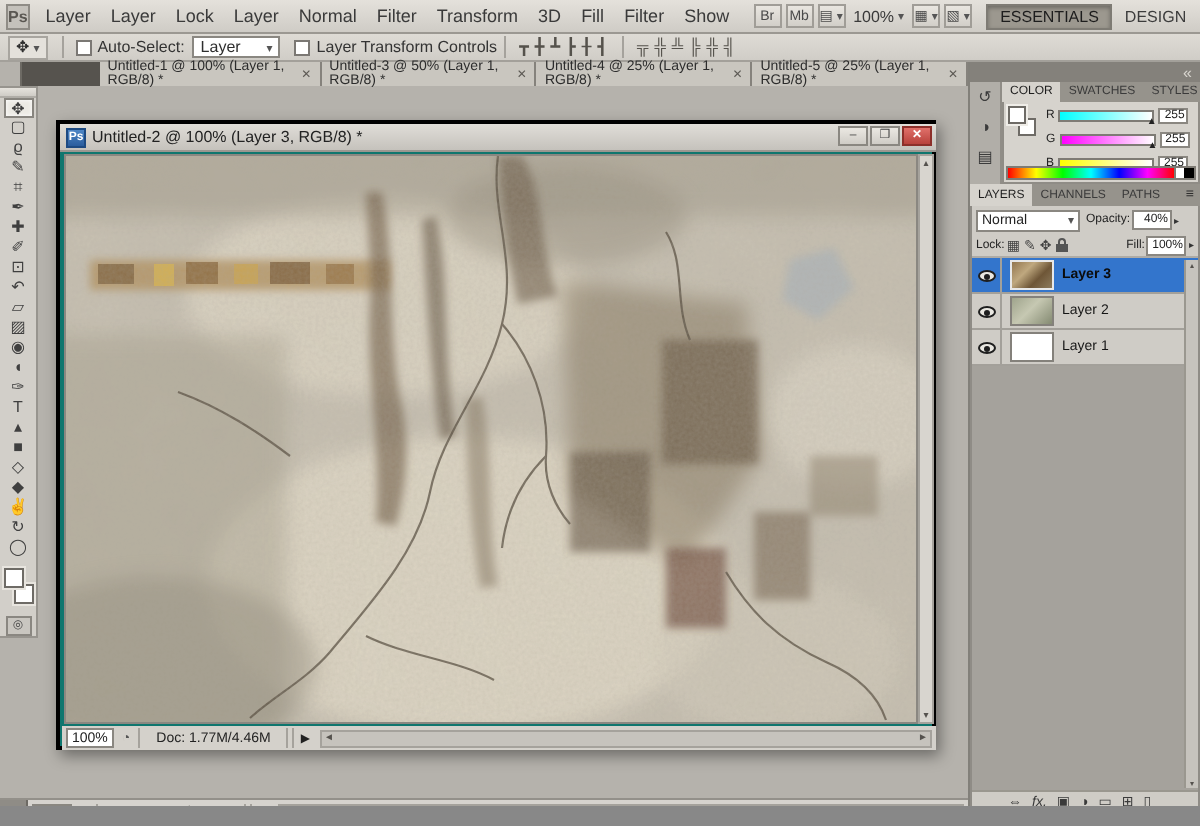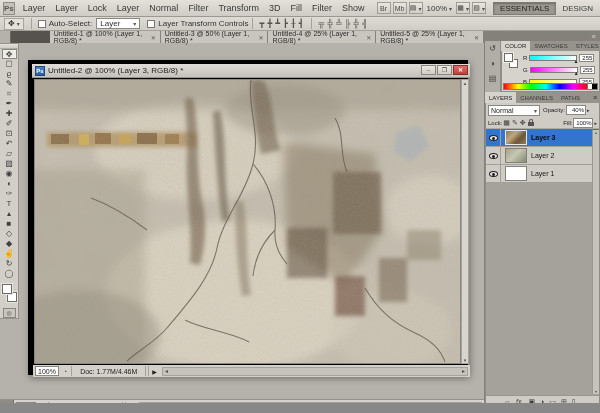--- a/index.html
+++ b/index.html
@@ -52,21 +52,21 @@
   .tool { width:15px; height:10px; font-size:8px; line-height:10px; text-align:center; color:#3f3f3f; }
   .tool.active { background:#eceae4; border:1px solid #88857f; box-shadow:inset 0 0 2px #fff; }
   .swatches { position:relative; width:17px; height:24px; margin-top:3px; }
   .sw { position:absolute; width:10px; height:10px; background:#fff; border:1px solid #6e6b66; box-shadow:0 0 0 1px #e8e5df; }
   .sw.fg { left:1px; top:2px; z-index:2; }
   .sw.bg { left:6px; top:10px; }
   .maskbtn { width:13px; height:10px; border:1px solid #8a8781; background:#c9c6c0; font-size:6px; line-height:8px;
     text-align:center; color:#444; margin-top:4px; }
   
   .docwin { position:absolute; left:28px; top:60px; width:440px; height:315px;
-    background:#000000; border:4px solid #000000; box-shadow:2px 3px 7px rgba(0,0,0,.4); }
+    background:#0f766e; border:2px solid #000000; box-shadow:2px 3px 7px rgba(0,0,0,.4); }
   .dw-title { position:absolute; left:0; top:0; width:438px; height:14px;
     background:linear-gradient(#e0ddd8,#c5c2bc); border-bottom:1px solid #9a9791;
     display:flex; align-items:center; font-size:8px; }
   .dw-icon { width:10px; height:10px; margin:0 3px; background:linear-gradient(#4d86c6,#2a5d9e); border:1px solid #1d4a82;
     color:#fff; font-size:6px; font-weight:bold; display:flex; align-items:center; justify-content:center; }
   .dw-title-text { color:#222; }
   .dw-btns { position:absolute; right:2px; top:1px; display:flex; gap:1px; }
   .dw-btn { width:15px; height:10px; border:1px solid #8a8781; background:linear-gradient(#ebe8e2,#cfccc6);
     font-size:6px; line-height:8px; text-align:center; color:#444; }
   .dw-btn.close { background:linear-gradient(#e0706a,#b8423c); border-color:#8c2f2a; color:#fff; font-weight:bold; }

